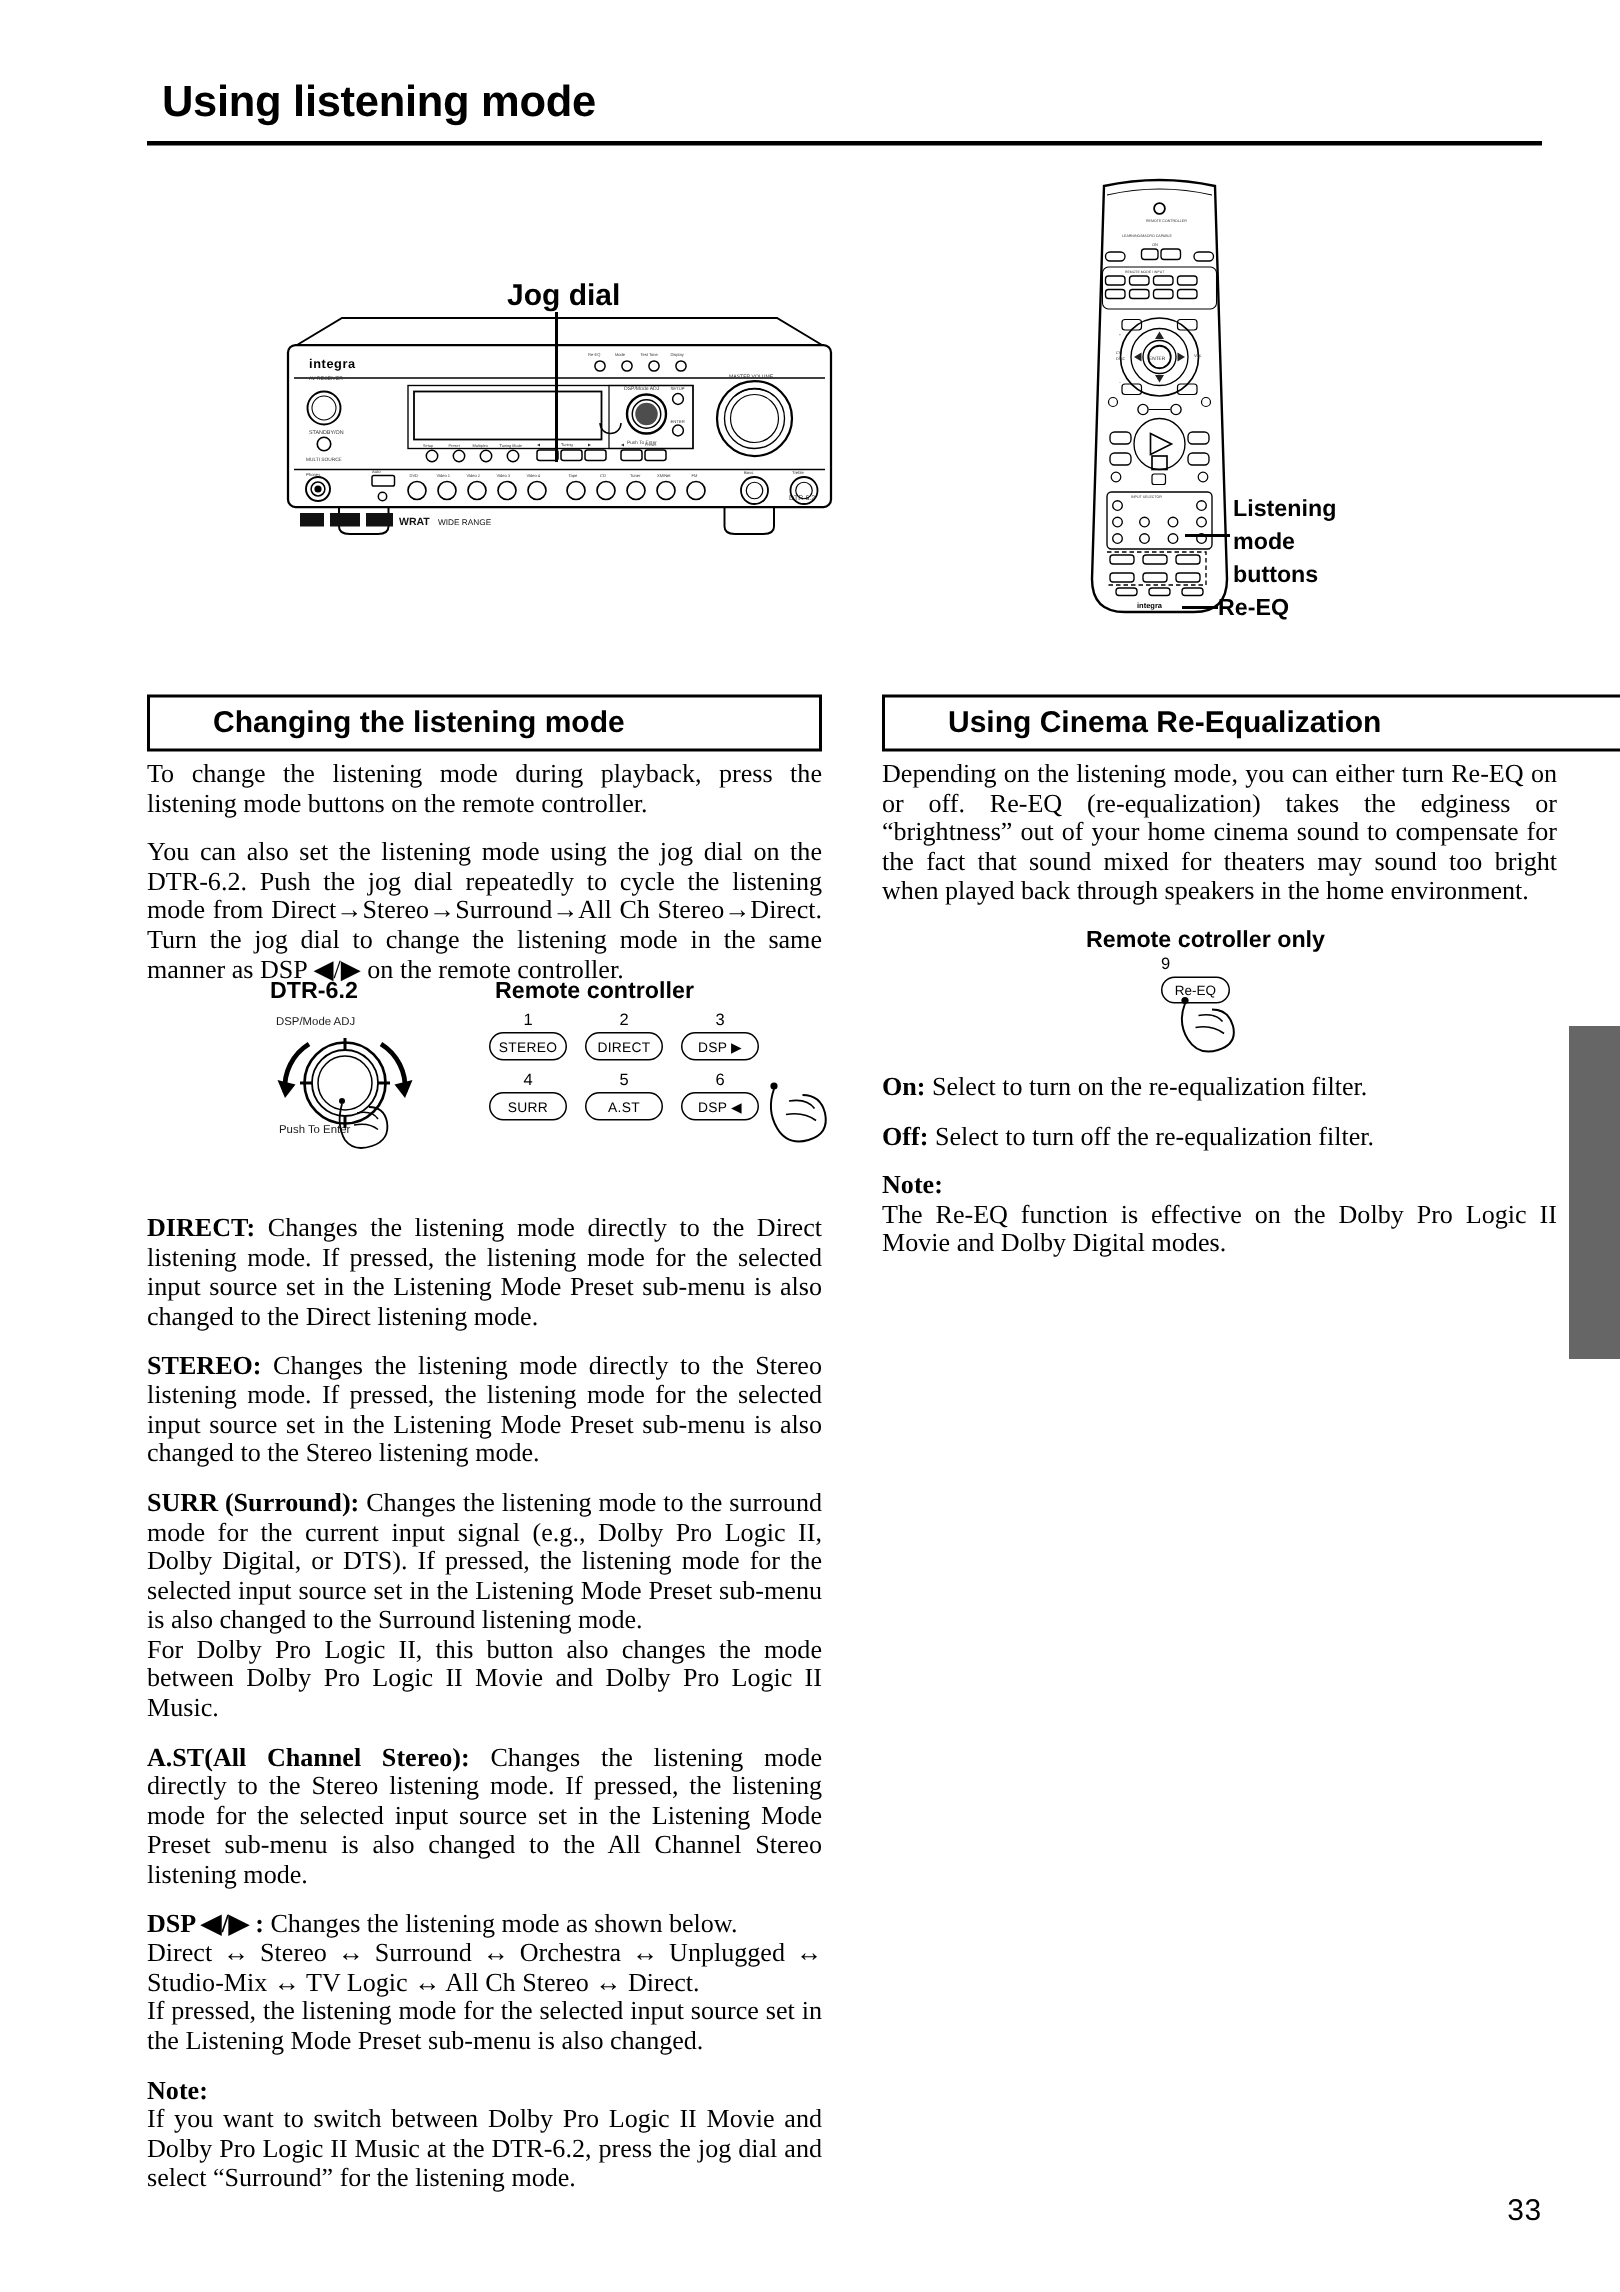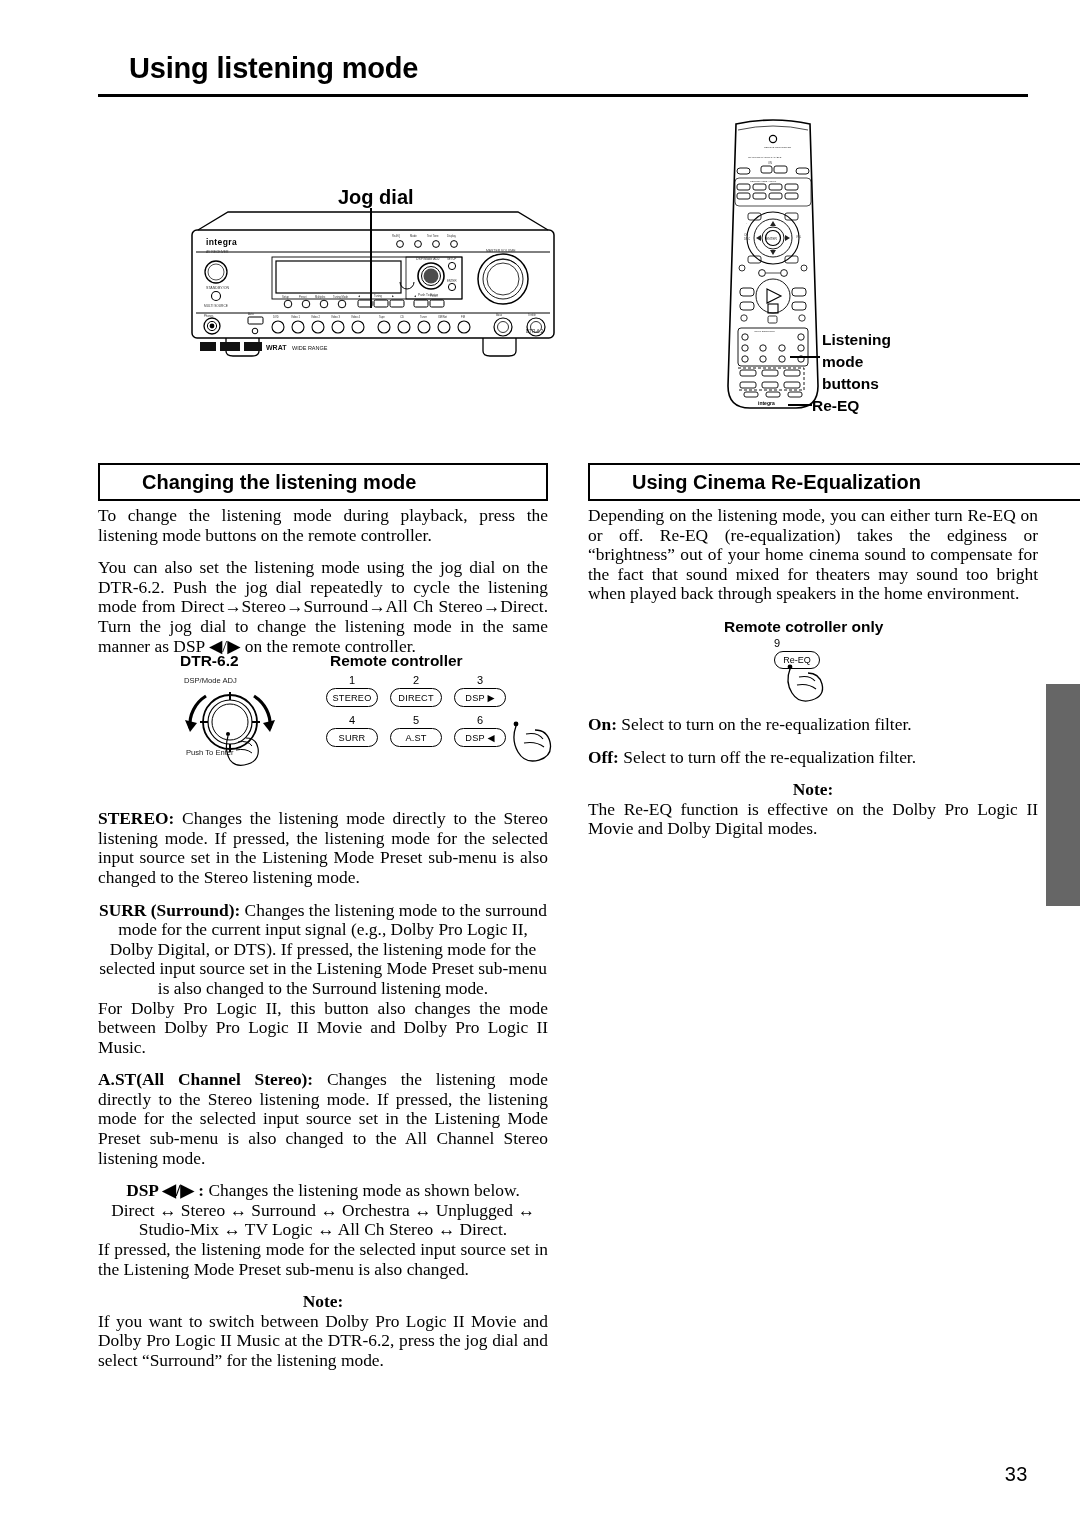--- a/index.html
+++ b/index.html
@@ -19,21 +19,20 @@
   
   #page-title {
     position: absolute;
     left: 108px;
     top: 52px;
     font-family: "Liberation Sans", sans-serif;
     font-weight: bold;
     font-size: 29px;
     letter-spacing: -0.2px;
     color: #000;
-    margin-left: 21px;
   }
   #title-rule {
     position: absolute;
     left: 98px;
     top: 94px;
     width: 930px;
     height: 3px;
     background: #000;
   }
 
@@ -87,21 +86,21 @@
     text-align: justify;
   }
   #col-left  { left: 98px;  top: 506px; }
   #col-right { left: 588px; top: 506px; }
 
   .para {
     margin: 0 0 13px 0;
     text-align: justify;
     text-justify: inter-word;
   }
-  .para.tight { margin-bottom: 0; text-align: center; }
+  .para.tight { margin-bottom: 0; }
   .para b { font-weight: bold; }
   .nojust { text-align: left; }
 
   
   .figure {
     position: absolute;
   }
 
   
   #receiver-fig { left: 178px; top: 186px; width: 390px; height: 185px; }
@@ -465,20 +464,21 @@
 <div class="section-box" id="sec-right">
   <span class="section-label">Using Cinema Re-Equalization</span>
 </div>
 
 <div class="col" id="col-left">
   <p class="para">To change the listening mode during playback, press the listening mode buttons on the remote controller.</p>
   <p class="para">You can also set the listening mode using the jog dial on the DTR-6.2. Push the jog dial repeatedly to cycle the listening mode from Direct→Stereo→Surround→All Ch Stereo→Direct. Turn the jog dial to change the listening mode in the same manner as DSP ◀/▶ on the remote controller.</p>
 
   <div style="height:140px"></div>
 
+  <p class="para"><b>DIRECT:</b><span> Changes the listening mode directly to the Direct listening mode. If pressed, the listening mode for the selected input source set in the Listening Mode Preset sub-menu is also changed to the Direct listening mode.</span></p>
   <p class="para"><b>STEREO:</b><span> Changes the listening mode directly to the Stereo listening mode. If pressed, the listening mode for the selected input source set in the Listening Mode Preset sub-menu is also changed to the Stereo listening mode.</span></p>
   <p class="para tight"><b>SURR (Surround):</b><span> Changes the listening mode to the surround mode for the current input signal (e.g., Dolby Pro Logic II, Dolby Digital, or DTS). If pressed, the listening mode for the selected input source set in the Listening Mode Preset sub-menu is also changed to the Surround listening mode.</span></p>
   <p class="para">For Dolby Pro Logic II, this button also changes the mode between Dolby Pro Logic II Movie and Dolby Pro Logic II Music.</p>
 
   <p class="para"><b>A.ST(All Channel Stereo):</b><span> Changes the listening mode directly to the Stereo listening mode. If pressed, the listening mode for the selected input source set in the Listening Mode Preset sub-menu is also changed to the All Channel Stereo listening mode.</span></p>
 
   <p class="para tight nojust"><b>DSP ◀/▶ :</b><span> Changes the listening mode as shown below.</span></p>
   <p class="para tight">Direct ↔ Stereo ↔ Surround ↔ Orchestra ↔ Unplugged ↔ Studio-Mix ↔ TV Logic ↔ All Ch Stereo ↔ Direct.</p>
   <p class="para">If pressed, the listening mode for the selected input source set in the Listening Mode Preset sub-menu is also changed.</p>
 

